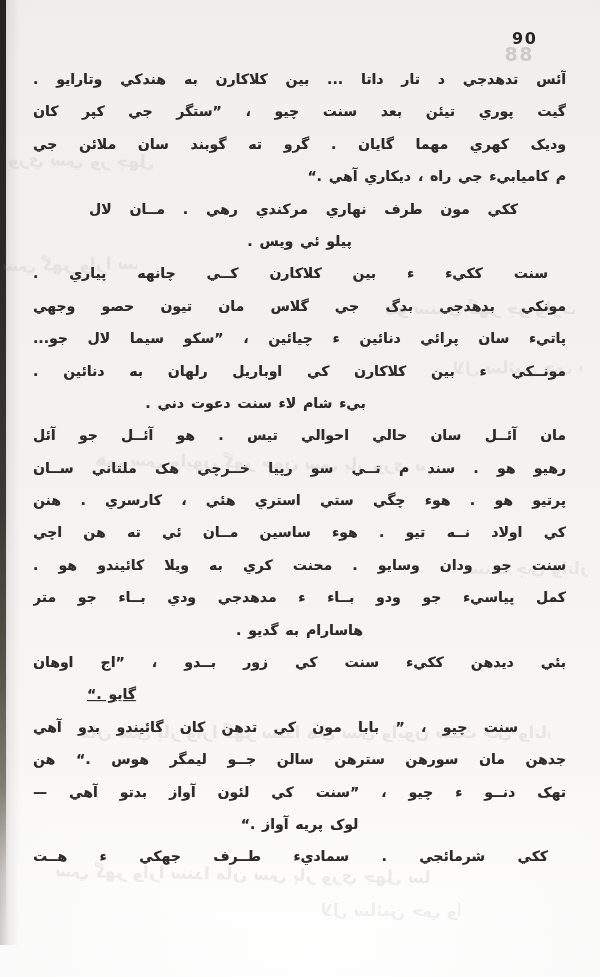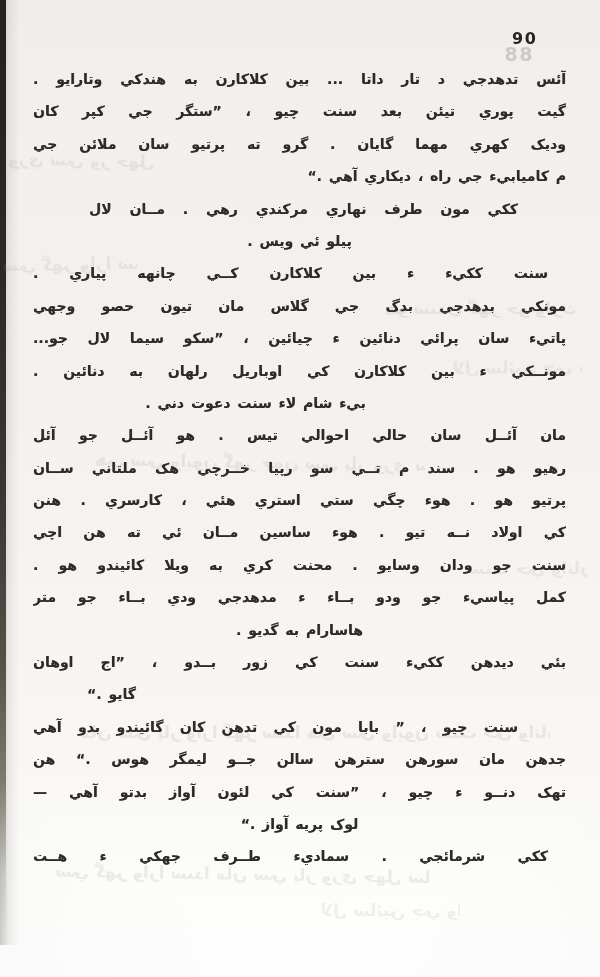--- a/index.html
+++ b/index.html
@@ -44,21 +44,21 @@
     text-shadow:0.2px 0.3px 0 rgba(45,43,38,0.55);
   }
   .line { height:32.4px; line-height:32.4px; overflow:hidden; word-spacing:2px; }
   .line.j          { text-align:justify; text-align-last:justify; }
   .line.indent     { text-align:justify; text-align-last:justify; padding-right:48px; }
   .line.indent-short { text-align:justify; text-align-last:justify; padding-right:48px; padding-left:56px; }
   .line.spread-sm  { text-align:justify; text-align-last:justify; padding-right:18px; }
   .line.center     { text-align:right; }
   .line.center-l   { text-align:center; transform:translateX(-44px); }
   .line.left       { text-align:center; }
-  .line.left2      { text-align:left; padding-left:54px; }
+  .line.left2      { text-align:left; padding-left:54px;text-decoration:underline; }
   
   .ghost {
     position:absolute; direction:rtl; white-space:nowrap; overflow:hidden;
     color:#92908a; font-size:17px; font-weight:bold;
     filter:blur(0.7px);
   }
 </style>
 </head>
 <body>
 
@@ -74,21 +74,21 @@
       <div class="ghost" style="top: 558px; left: 468px; width: 120px; opacity: 0.13; transform: scaleX(-1) rotate(0deg);">سنت جي واتان گيت</div>
       <div class="ghost" style="top: 722px; left: 80px; width: 470px; opacity: 0.16; transform: scaleX(-1) rotate(0deg);">مان سي پار وارا گهر سندا هي سي وايون سنت جي واتان گيت لال</div>
       <div class="ghost" style="top: 864px; left: 55px; width: 400px; opacity: 0.16; transform: scaleX(-1) rotate(-1deg);">سي گهر وارا سندا مان سي پار وري جهل سا</div>
       <div class="ghost" style="top: 900px; left: 320px; width: 140px; opacity: 0.13; transform: scaleX(-1) rotate(0deg);">لال سائين جي وايون</div>
     </div>
   <div class="pageno-ghost">88</div>
   <div class="pageno">90</div>
   <div class="body-text" dir="rtl">
       <div class="line j">آئس تدهدجي د تار داتا ... بين کلاکارن به هندکي وتارايو .</div>
       <div class="line j">گيت پوري تيئن بعد سنت چيو ، ”ستگر جي کپر کان</div>
-      <div class="line j">وديک کهري مهما گايان . گرو ته پرتيو سان ملائن جي</div>
+      <div class="line j">وديک کهري مهما گايان . گرو ته گوبند سان ملائن جي</div>
       <div class="line center">م کاميابيء جي راه ، ديکاري آهي .“</div>
       <div class="line indent-short">ککي مون طرف نهاري مرکندي رهي . مــان لال</div>
       <div class="line left">پيلو ئي ويس .</div>
       <div class="line spread-sm">سنت ککيء ء بين کلاکارن کــي چانهه پياري .</div>
       <div class="line j">مونکي بدهدجي بدگ جي گلاس مان تيون حصو وجهي</div>
       <div class="line j">پاتيء سان پرائي دنائين ء چيائين ، ”سکو سيما لال جو...</div>
       <div class="line j">مونــکي ء بين کلاکارن کي اوباريل رلهان به دنائين .</div>
       <div class="line center-l">بيء شام لاء سنت دعوت دني .</div>
       <div class="line j">مان آئــل سان حالي احوالي تيس . هو آئــل جو آئل</div>
       <div class="line j">رهيو هو . سند م تــي سو رپيا خــرچي هک ملتاني ســان</div>

